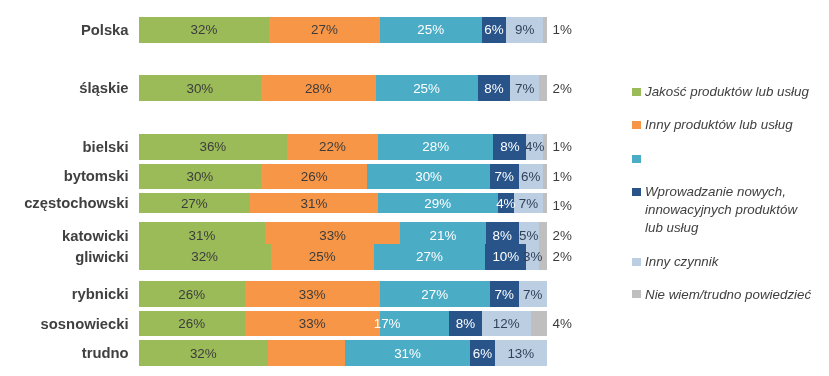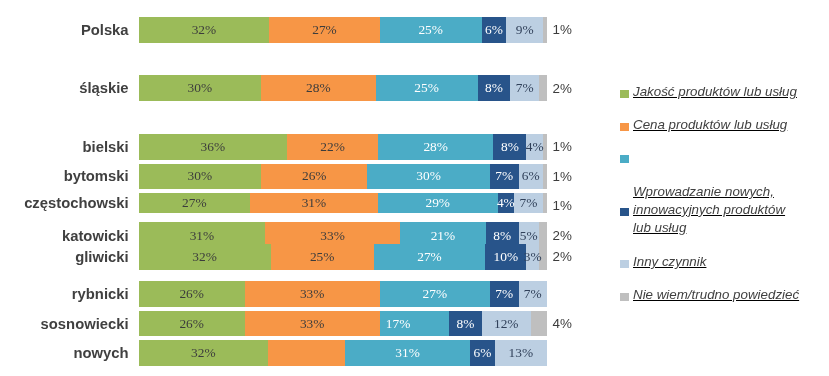--- a/index.html
+++ b/index.html
@@ -6,29 +6,29 @@
   html,body{margin:0;padding:0;}
   body{width:829px;height:376px;background:#ffffff;overflow:hidden;
        font-family:"Liberation Sans","DejaVu Sans",sans-serif;
        -webkit-font-smoothing:antialiased;}
   .chart{position:relative;width:829px;height:376px;}
   .plot{position:absolute;left:0;top:0;width:829px;height:376px;}
   .row{position:absolute;left:0;width:829px;}
   .rowlabel{position:absolute;left:0;top:0;height:100%;
             display:flex;align-items:center;justify-content:flex-end;
             font-weight:bold;color:#404040;font-size:14.8px;white-space:nowrap;}
-  .bar{position:absolute;top:0;height:100%;font-family:Liberation Serif, serif;}
+  .bar{position:absolute;top:0;height:100%;}
   .seg{position:absolute;top:0;height:100%;}
   .seglabel{position:absolute;top:0;height:100%;
             display:flex;align-items:center;justify-content:center;
             font-size:13.4px;white-space:nowrap;}
   .outside{position:absolute;top:0;font-size:13.4px;color:#3c3c3c;
            display:flex;align-items:center;white-space:nowrap;}
   .legend{position:absolute;left:620px;top:0;width:182px;height:376px;}
-  .litem{position:absolute;left:0;width:182px;display:flex;align-items:center;text-decoration:underline;}
+  .litem{position:absolute;left:12px;width:182px;display:flex;align-items:flex-start;}
   .sw{width:9px;height:8px;flex:0 0 9px;margin-right:4px;margin-top:4.5px;}
   .ltext{font-style:italic;font-size:13.35px;line-height:17.8px;color:#404040;}
 
   
   .s0{background:#9BBB59;}
   .s1{background:#F79646;}
   .s2{background:#4BACC6;}
   .s3{background:#28548A;}
   .s4{background:#BCCFE2;}
   .s5{background:#BFBFBF;}
@@ -180,49 +180,49 @@
       <div class="rowlabel" style="width:128.6px">sosnowiecki</div>
       <div class="bar" style="left:138.6px;width:408.5px">
         <div class="seg s0" style="left:0.00px;width:106.91px"></div>
         <div class="seg s1" style="left:106.21px;width:135.51px"></div>
         <div class="seg s2" style="left:241.02px;width:70.15px"></div>
         <div class="seg s3" style="left:310.46px;width:33.38px"></div>
         <div class="seg s4" style="left:343.14px;width:49.72px"></div>
         <div class="seg s5" style="left:392.16px;width:16.34px"></div>
         <div class="seglabel t0" style="left:0.00px;width:106.21px">26%</div>
         <div class="seglabel t1" style="left:106.21px;width:134.81px">33%</div>
-        <div class="seglabel t2" style="left:236px;width:47px">17%</div>
+        <div class="seglabel t2" style="left:225px;width:47px">17%</div>
         <div class="seglabel t3" style="left:310.46px;width:32.68px">8%</div>
         <div class="seglabel t4" style="left:343.14px;width:49.02px">12%</div>
       </div>
       <div class="outside" style="left:552.6px;height:25.6px">4%</div>
     </div>
     <div class="row" style="top:340.3px;height:25.6px">
-      <div class="rowlabel" style="width:128.6px">nowych</div>
+      <div class="rowlabel" style="width:128.6px">trudno</div>
       <div class="bar" style="left:138.6px;width:408.5px">
         <div class="seg s0" style="left:0.00px;width:130.13px"></div>
         <div class="seg s1" style="left:129.43px;width:77.55px"></div>
         <div class="seg s2" style="left:206.27px;width:126.08px"></div>
         <div class="seg s3" style="left:331.65px;width:24.97px"></div>
         <div class="seg s4" style="left:355.92px;width:52.58px"></div>
         <div class="seglabel t0" style="left:0.00px;width:129.43px">32%</div>
         <div class="seglabel t2" style="left:206.27px;width:125.38px">31%</div>
         <div class="seglabel t3" style="left:331.65px;width:24.27px">6%</div>
         <div class="seglabel t4" style="left:355.92px;width:52.58px">13%</div>
       </div>
     </div>
   </div>
   <div class="legend">
     <div class="litem" style="top:83.2px">
       <span class="sw s0"></span>
       <span class="ltext">Jakość produktów lub usług</span>
     </div>
     <div class="litem" style="top:116.0px">
       <span class="sw s1"></span>
-      <span class="ltext">Cena produktów lub usług</span>
+      <span class="ltext">Inny produktów lub usług</span>
     </div>
     <div class="litem" style="top:150.0px">
       <span class="sw s2"></span>
     </div>
     <div class="litem" style="top:183.1px">
       <span class="sw s3"></span>
       <span class="ltext">Wprowadzanie nowych, innowacyjnych produktów lub usług</span>
     </div>
     <div class="litem" style="top:253.2px">
       <span class="sw s4"></span>

